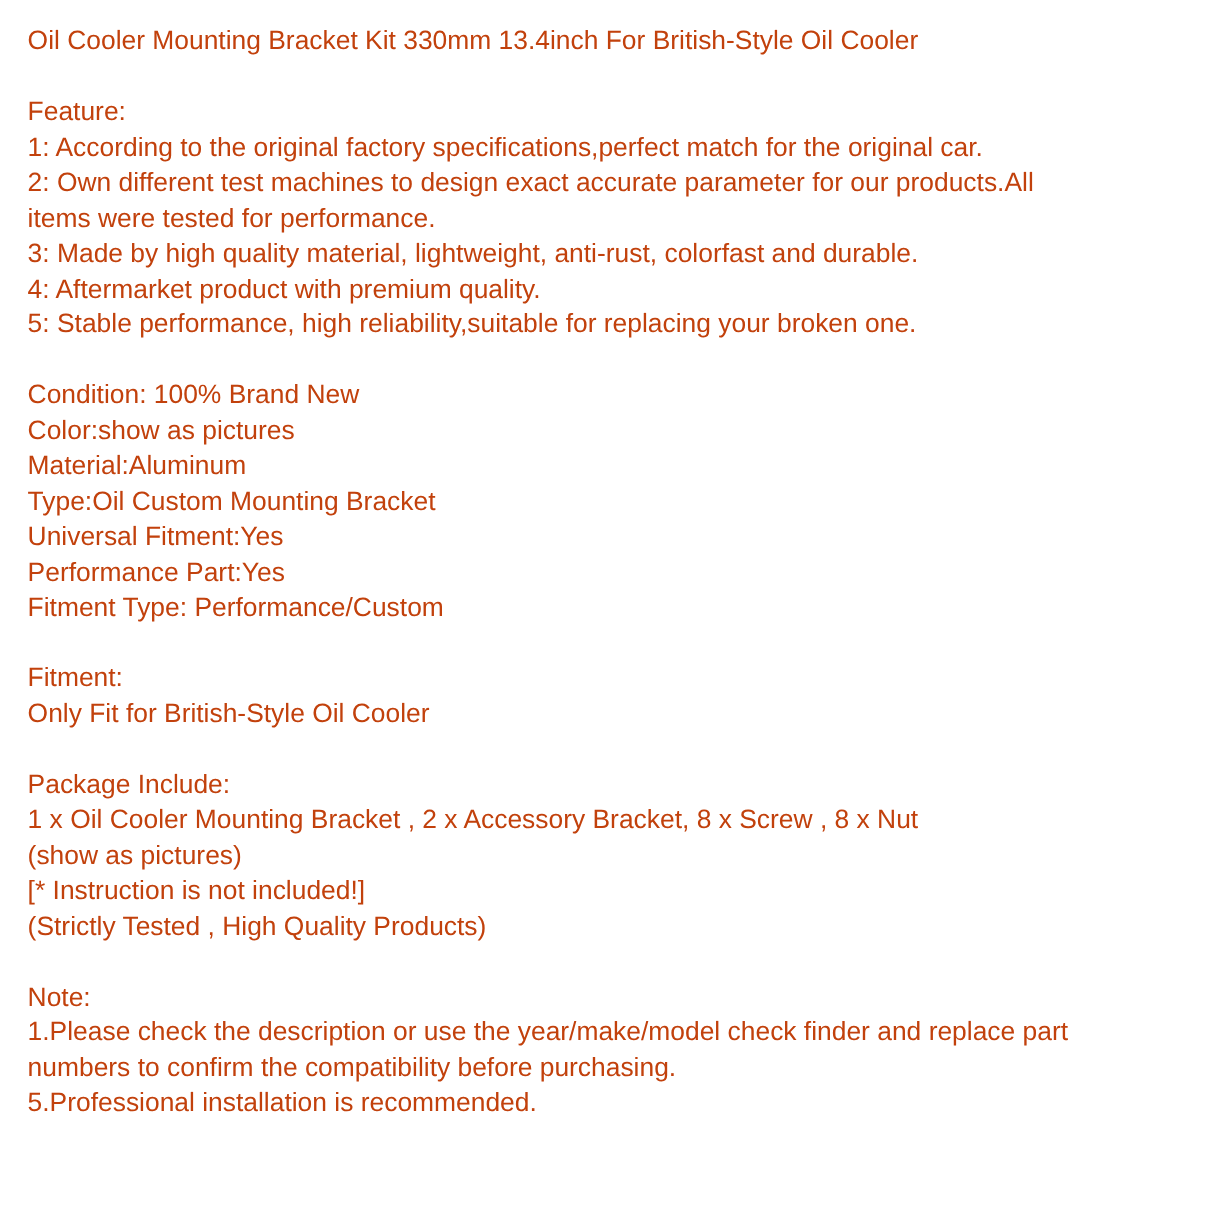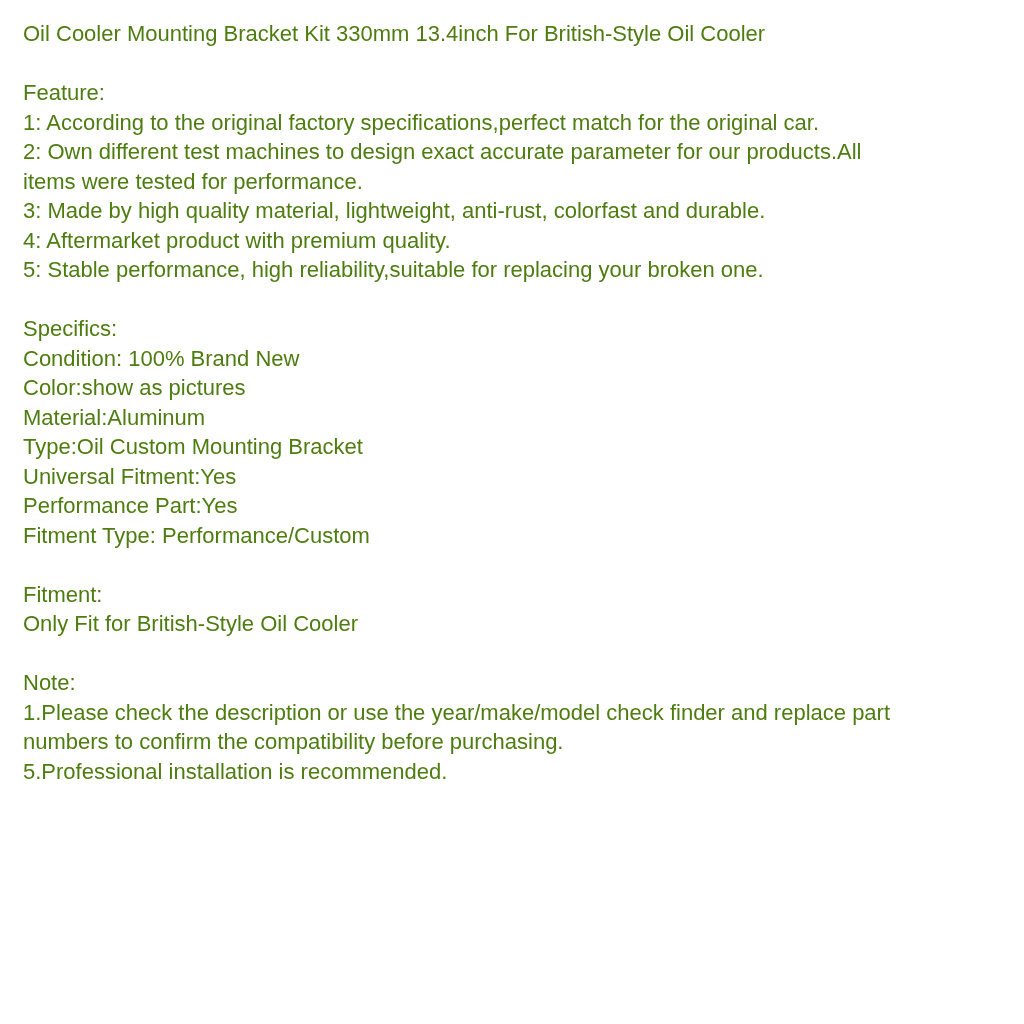--- a/index.html
+++ b/index.html
@@ -11,21 +11,21 @@
     overflow: hidden;
   }
   .doc {
     box-sizing: border-box;
     width: 1024px;
     height: 894px;
     padding: 19px 20px 0 23px;
     font-family: "Liberation Sans", sans-serif;
     font-size: 22px;
     line-height: 29.5px;
-    color: #4d7c0f;
+    color: #c2410c;
     background: #ffffff;
   }
   .para {
     margin: 0;
   }
   .para + .para {
     margin-top: 29.5px;
   }
   .line {
     white-space: nowrap;
@@ -44,35 +44,41 @@
     <div class="line">Feature:</div>
     <div class="line">1: According to the original factory specifications,perfect match for the original car.</div>
     <div class="line">2: Own different test machines to design exact accurate parameter for our products.All</div>
     <div class="line">items were tested for performance.</div>
     <div class="line">3: Made by high quality material, lightweight, anti-rust, colorfast and durable.</div>
     <div class="line">4: Aftermarket product with premium quality.</div>
     <div class="line">5: Stable performance, high reliability,suitable for replacing your broken one.</div>
   </div>
 
   <div class="para">
-    <div class="line">Specifics:</div>
     <div class="line">Condition: 100% Brand New</div>
     <div class="line">Color:show as pictures</div>
     <div class="line">Material:Aluminum</div>
     <div class="line">Type:Oil Custom Mounting Bracket</div>
     <div class="line">Universal Fitment:Yes</div>
     <div class="line">Performance Part:Yes</div>
     <div class="line">Fitment Type: Performance/Custom</div>
   </div>
 
   <div class="para">
     <div class="line">Fitment:</div>
     <div class="line">Only Fit for British-Style Oil Cooler</div>
   </div>
 
+  <div class="para">
+    <div class="line">Package Include:</div>
+    <div class="line">1 x Oil Cooler Mounting Bracket , 2 x Accessory Bracket, 8 x Screw , 8 x Nut</div>
+    <div class="line">(show as pictures)</div>
+    <div class="line">[* Instruction is not included!]</div>
+    <div class="line">(Strictly Tested , High Quality Products)</div>
+  </div>
 
   <div class="para">
     <div class="line">Note:</div>
     <div class="line">1.Please check the description or use the year/make/model check finder and replace part</div>
     <div class="line">numbers to confirm the compatibility before purchasing.</div>
     <div class="line">5.Professional installation is recommended.</div>
   </div>
 
 </div>
 

